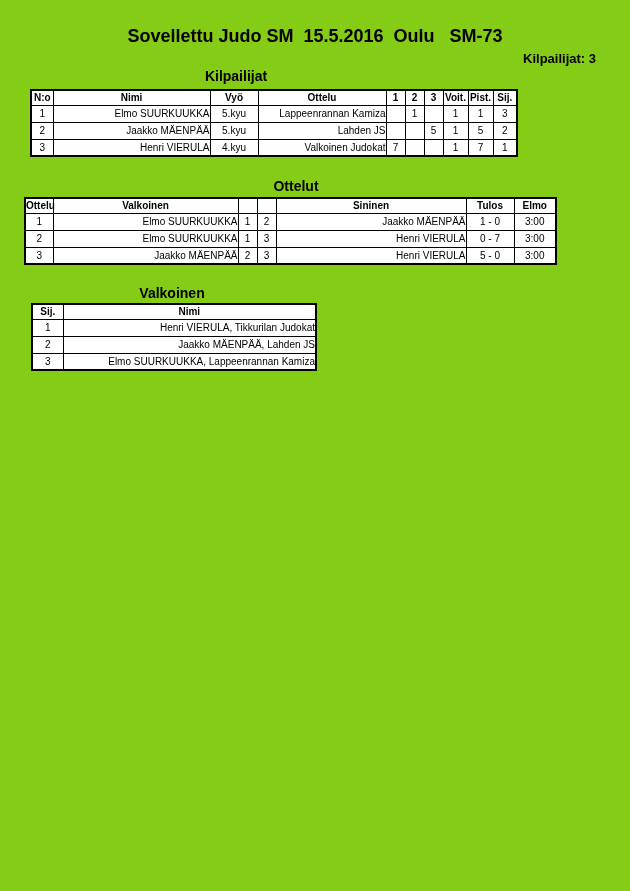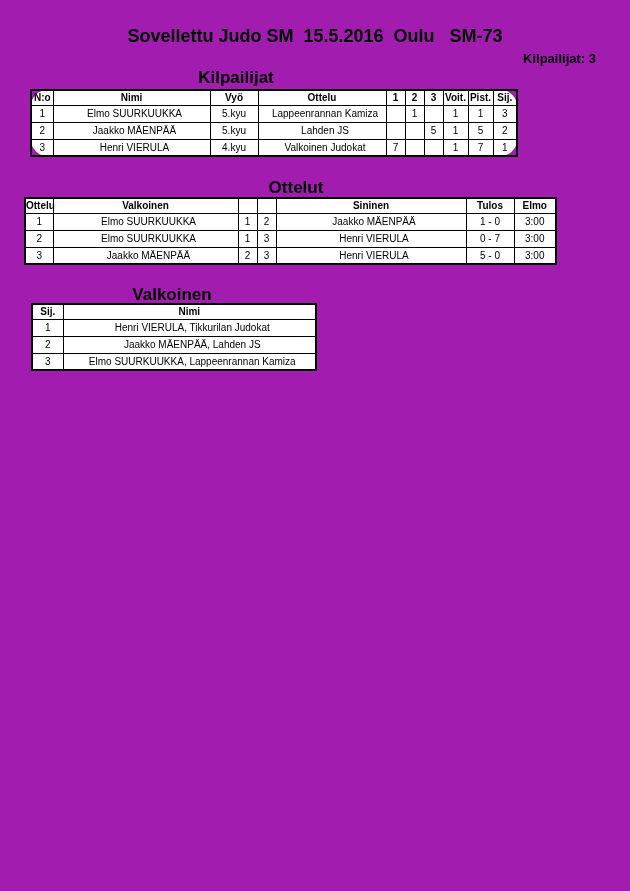--- a/index.html
+++ b/index.html
@@ -2,53 +2,53 @@
 <html><head>
 <meta charset="utf-8">
 <style>
   * { margin:0; padding:0; box-sizing:border-box; }
   html, body { background:#ffffff; }
   body {
     width:630px; height:891px;
     font-family:"Liberation Sans", sans-serif;
     color:#000000;
   }
-  .page { position:relative; width:630px; height:891px; background:#a21caf; overflow:hidden; }
+  .page { position:relative; width:630px; height:891px; background:#84cc16; overflow:hidden; }
 
   .title {
     position:absolute; top:26px; left:50%; transform:translateX(-50%);
     font-size:18px; font-weight:bold; white-space:pre;
   }
   .count {
     position:absolute; top:51px; right:34px;
     font-size:13px; font-weight:bold; white-space:pre;
   }
   .section-heading {
     position:absolute; transform:translateX(-50%);
-    font-size:17px; font-weight:bold; white-space:nowrap;
+    font-size:14px; font-weight:bold; white-space:nowrap;
   }
   #h-kilpailijat { top:68px; left:236px; }
   #h-ottelut     { top:178px; left:296px; }
   #h-tulokset    { top:285px; left:172px; }
 
   table {
     position:absolute; border-collapse:collapse; table-layout:fixed;
     background:#ffffff; border:2px solid #000000;
   }
-  #t1 { top:89px;  left:30px; width:487px;border-radius:20px; }
+  #t1 { top:89px;  left:30px; width:487px; }
   #t2 { top:197px; left:24px; width:532px; }
   #t3 { top:303px; left:31px; width:285px; }
 
   th, td {
     border:1px solid #000000;
     font-size:10px; white-space:nowrap; vertical-align:middle;
   }
   th { font-weight:bold; height:15px; text-align:center; overflow:visible; }
   td { height:17px; text-align:center; overflow:hidden; }
-  td.l { text-align:center; padding-left:6px; }
+  td.l { text-align:right; padding-left:6px; }
 </style>
 </head>
 <body>
 
 <div class="page">
 
   <div class="title">Sovellettu Judo SM  15.5.2016  Oulu   SM-73</div>
   <div class="count">Kilpailijat: 3</div>
 
   <div class="section-heading" id="h-kilpailijat">Kilpailijat</div>

